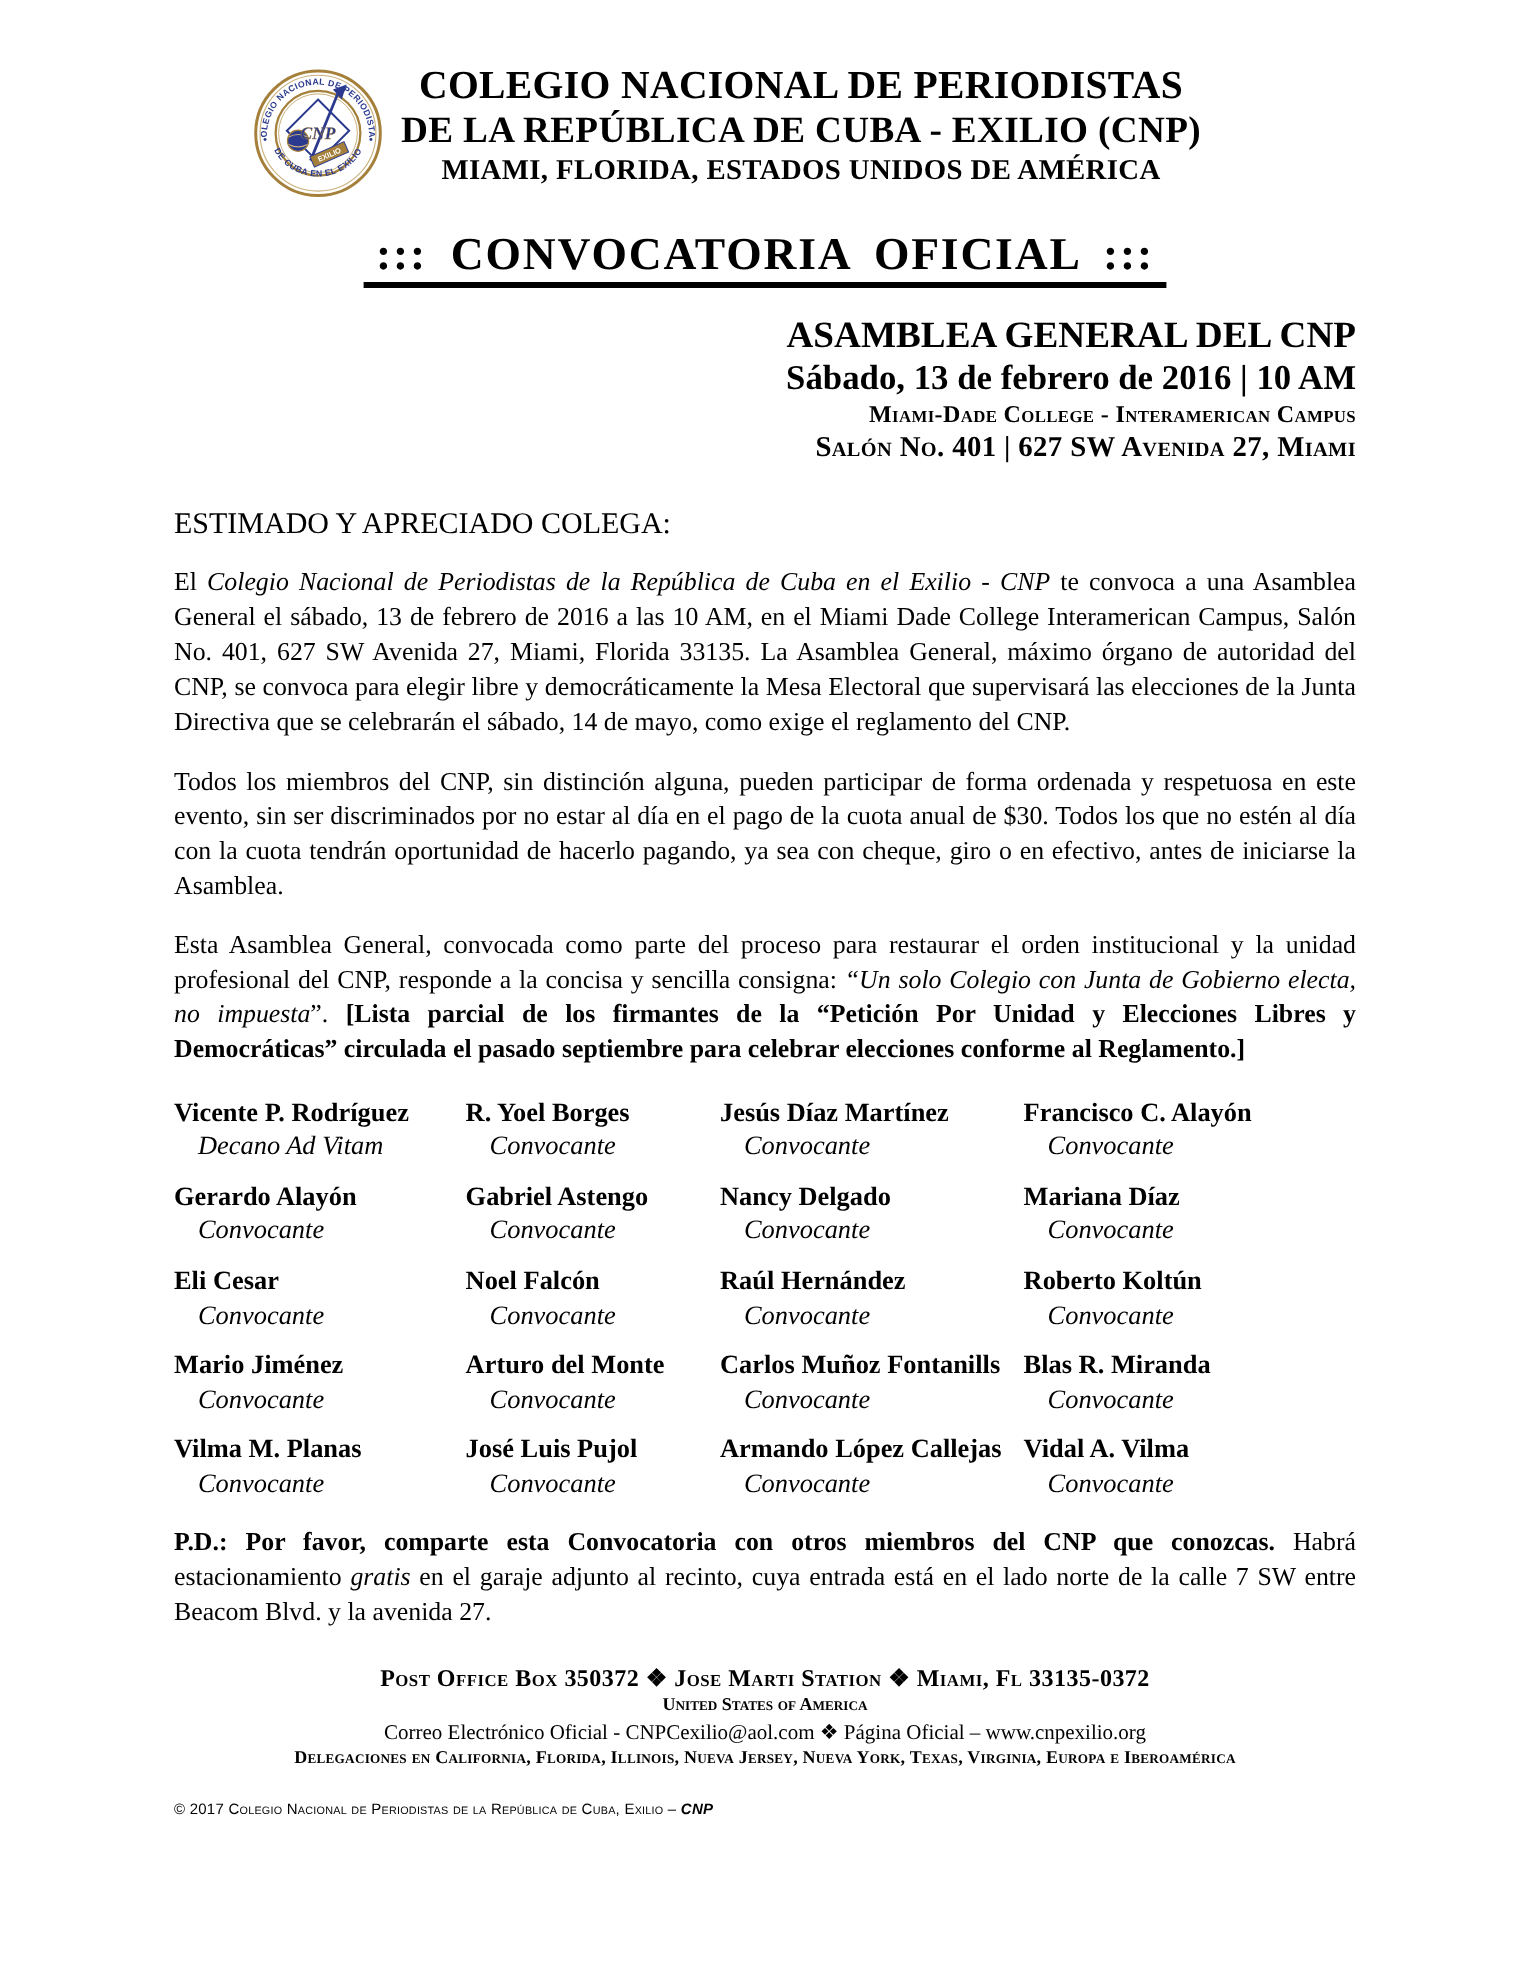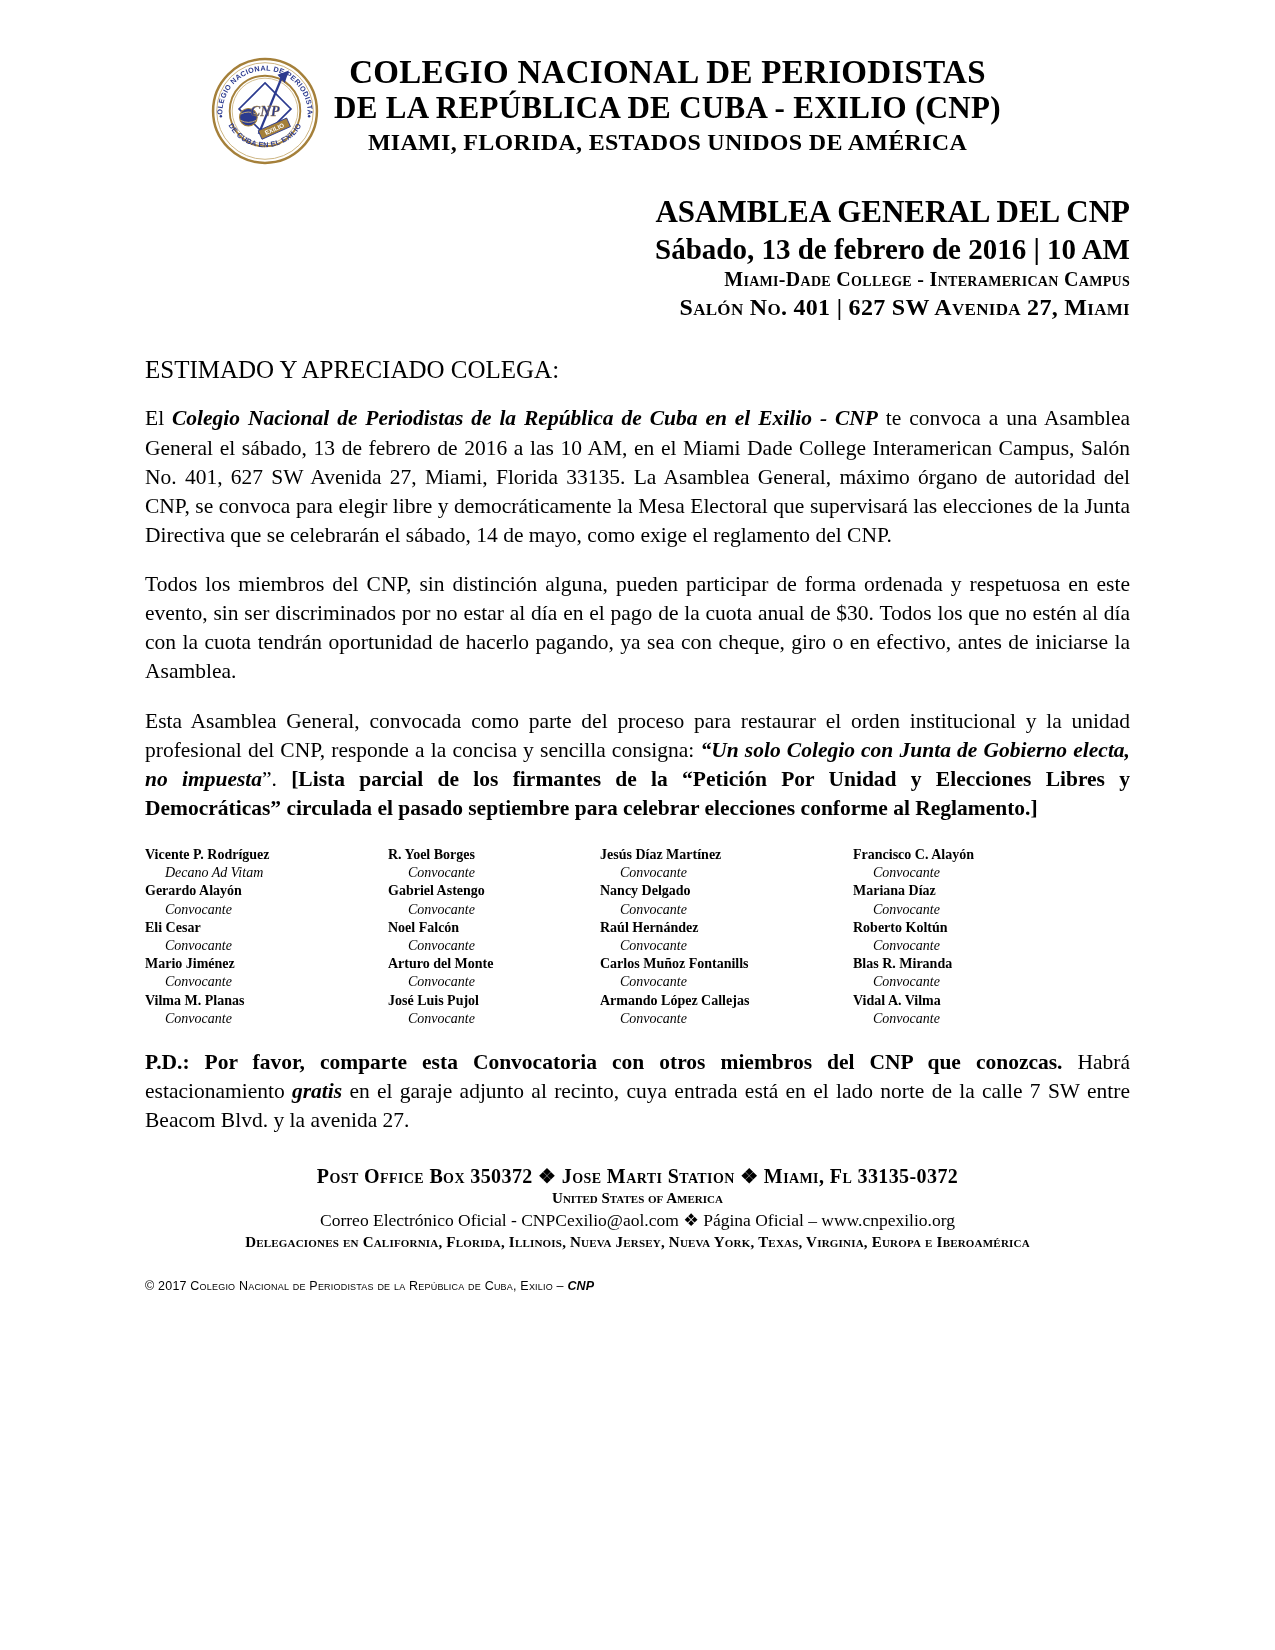--- a/index.html
+++ b/index.html
@@ -36,28 +36,29 @@
   .event { text-align:right; font-weight:bold; margin-top:19px; }
   .ev1 { font-size:31px; line-height:1.28; }
   .ev2 { font-size:29px; line-height:1.22; }
   .ev3 { font-size:20px; line-height:1.28; font-variant:small-caps; letter-spacing:0.3px; }
   .ev4 { font-size:24px; line-height:1.2;  font-variant:small-caps; letter-spacing:0.3px; }
 
   
   .salutation { font-size:25px; font-weight:normal; margin:35px 0 0 0; }
   .para { font-size:21.5px; line-height:1.355; text-align:justify; margin:20px 0 0 0; }
   .run-b  { font-weight:bold; }
-  .run-bi { font-weight:bold; font-style:italic; }
+  .run-bi { font-weight:normal; font-style:italic; }
 
   
   .signers {
     display:grid;
     grid-template-columns:243px 212px 253px 1fr;
+    row-gap:13px;
     margin-top:23px;
-    font-size:14px;
+    font-size:22px;
   }
   .s-name { font-weight:bold; line-height:1.3; }
   .s-role { font-style:italic; line-height:1.3;margin-left:20px; }
 
   
   .footer { text-align:center; margin-top:29px; }
   .f1 { font-size:20px;   font-weight:bold; font-variant:small-caps; letter-spacing:0.4px; line-height:1.25; }
   .f2 { font-size:15px;   font-weight:bold; font-variant:small-caps; line-height:1.2; }
   .f3 { font-size:17.5px; line-height:1.3; margin-top:2px; }
   .f4 { font-size:15px;   font-weight:bold; font-variant:small-caps; letter-spacing:0.2px; line-height:1.3; margin-top:1px; }
@@ -105,20 +106,23 @@
         </g>
       </svg>
     </div>
     <div class="org-block">
       <div class="org1">COLEGIO NACIONAL DE PERIODISTAS</div>
       <div class="org2">DE LA REPÚBLICA DE CUBA - EXILIO (CNP)</div>
       <div class="org3">MIAMI, FLORIDA, ESTADOS UNIDOS DE AMÉRICA</div>
     </div>
   </div>
 
+  <div class="banner">
+    <span class="banner-text">::: CONVOCATORIA OFICIAL :::</span>
+  </div>
 
   <div class="event">
     <div class="ev1">ASAMBLEA GENERAL DEL CNP</div>
     <div class="ev2">Sábado, 13 de febrero de 2016 | 10 AM</div>
     <div class="ev3">Miami-Dade College - Interamerican Campus</div>
     <div class="ev4">Salón No. 401 | 627 SW Avenida 27, Miami</div>
   </div>
 
   <p class="salutation">ESTIMADO Y APRECIADO COLEGA:</p>
   <p class="para"><span>El </span><span class="run-bi">Colegio Nacional de Periodistas de la República de Cuba en el Exilio - CNP</span><span> te convoca a una Asamblea General el sábado, 13 de febrero de 2016 a las 10 AM, en el Miami Dade College Interamerican Campus, Salón No. 401, 627 SW Avenida 27, Miami, Florida 33135. La Asamblea General, máximo órgano de autoridad del CNP, se convoca para elegir libre y democráticamente la Mesa Electoral que supervisará las elecciones de la Junta Directiva que se celebrarán el sábado, 14 de mayo, como exige el reglamento del CNP.</span></p>

